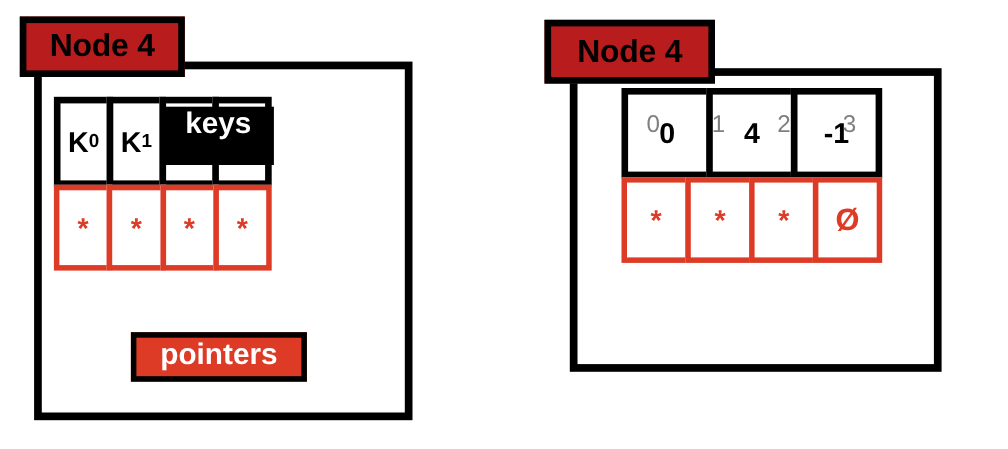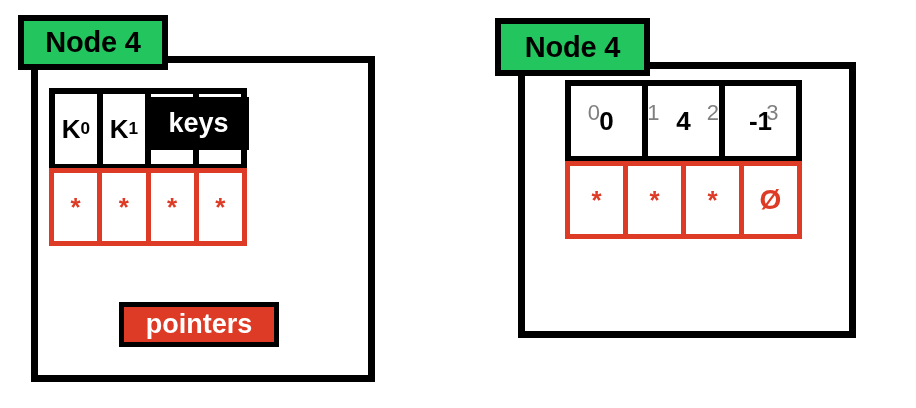--- a/index.html
+++ b/index.html
@@ -30,21 +30,21 @@
     border: 7px solid #000000;
     background: #ffffff;
     box-sizing: border-box;
   }
   #panel-left .node-box  { left: 31px;  top: 56px; width: 344px; height: 326px; }
   #panel-right .node-box { left: 58px;  top: 62px; width: 338px; height: 276px; }
 
   
   .node-tag {
     position: absolute;
-    background: #22c55e;
+    background: #b91c1c;
     border: 6px solid #000000;
     box-sizing: border-box;
     color: #000000;
     font-size: 29px;
     font-weight: 700;
     letter-spacing: -0.2px;
     display: flex;
     align-items: center;
     justify-content: center;
     z-index: 6;
@@ -116,21 +116,21 @@
   #left-ptrs { left: 49px;  top: 168px; width: 198px; height: 78px; }
   
   #right-keys { left: 105px; top: 80px;  width: 237px; height: 82px; }
   #right-ptrs { left: 105px; top: 161px; width: 237px; height: 78px; }
 
   
   .tag-label {
     position: absolute;
     box-sizing: border-box;
     display: flex;
-    align-items: center;
+    align-items: flex-start;
     justify-content: center;
     font-size: 27px;
     font-weight: 700;
     color: #ffffff;
     z-index: 5;
   }
   #keys-label {
     left: 148px; top: 97px; width: 101px; height: 53px;
     background: #000000;
   }

